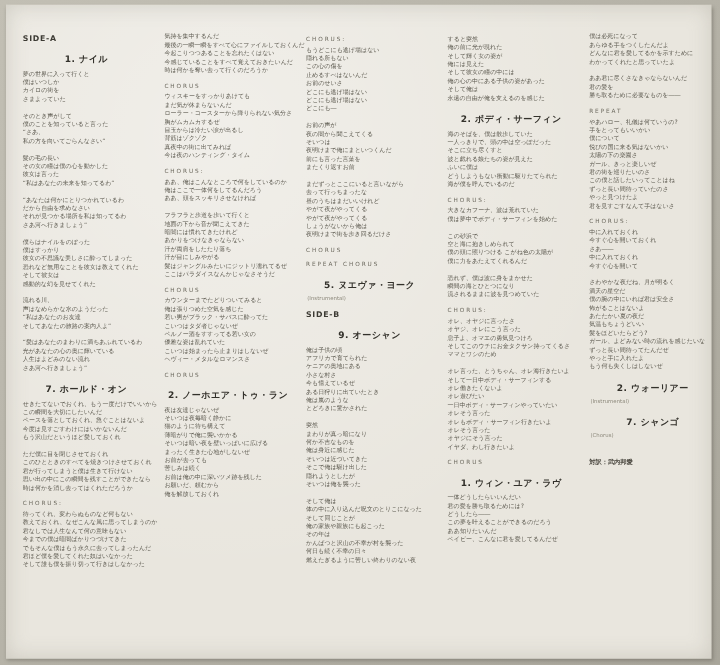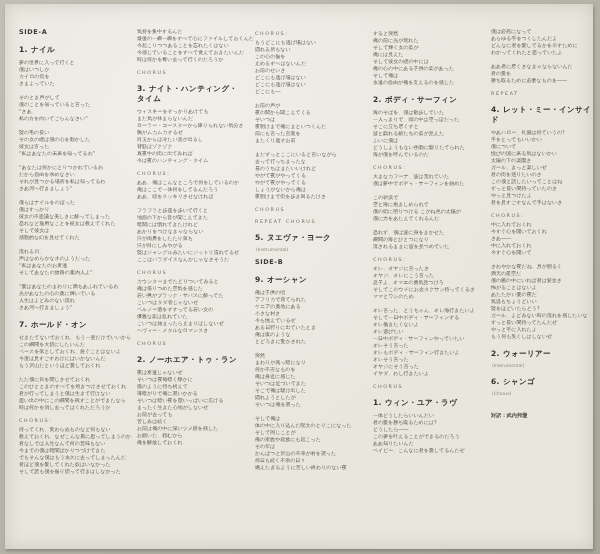--- a/index.html
+++ b/index.html
@@ -46,20 +46,21 @@
     letter-spacing: 0.6px;
     color: #3c3a33;
     margin: 6px 0 4px 0;
   }
   .title {
     font-size: 7.5px;
     font-weight: bold;
     letter-spacing: 0.4px;
     color: #33312b;
     margin: 9px 0 4px 0;
+    text-align: center;
   }
   .sub {
     font-size: 4.5px;
     color: #8d897c;
     margin: 0 0 4px 1px;
   }
   .label {
     font-size: 4.8px;
     letter-spacing: 1.6px;
     color: #6e6b60;
@@ -160,21 +161,20 @@
       </div>
     <div class="col col-1">
         <div class="stanza">
           <div class="line">気持を集中するんだ</div>
           <div class="line">最後の一瞬一瞬をすべて心にファイルしておくんだ</div>
           <div class="line">今起こりつつあることを忘れたくはない</div>
           <div class="line">今感じていることをすべて覚えておきたいんだ</div>
           <div class="line">時は何かを奪い去って行くのだろうか</div>
         </div>
         <div class="label">CHORUS</div>
-        <div class="title">3. ナイト・ハンティング・タイム</div>
         <div class="stanza">
           <div class="line">ウィスキーをすっかりあけても</div>
           <div class="line">まだ気が休まらないんだ</div>
           <div class="line">ローラー・コースターから降りられない気分さ</div>
           <div class="line">胸がムカムカするぜ</div>
           <div class="line">目玉からは冷たい涙が出るし</div>
           <div class="line">背筋はゾクゾク</div>
           <div class="line">真夜中の街に出てみれば</div>
           <div class="line">今は夜のハンティング・タイム</div>
         </div>
@@ -361,21 +361,20 @@
           <div class="line">あらゆる手をつくしたんだよ</div>
           <div class="line">どんなに君を愛してるかを示すために</div>
           <div class="line">わかってくれたと思っていたよ</div>
         </div>
         <div class="stanza">
           <div class="line">ああ君に尽くさなきゃならないんだ</div>
           <div class="line">君の愛を</div>
           <div class="line">勝ち取るために必要なものを――</div>
         </div>
         <div class="label">REPEAT</div>
-        <div class="title">4. レット・ミー・インサイド</div>
         <div class="stanza">
           <div class="line">やあハロー、礼儀は何ていうの?</div>
           <div class="line">手をとってもいいかい</div>
           <div class="line">僕について</div>
           <div class="line">悦びの国に来る気はないかい</div>
           <div class="line">太陽の下の楽園さ</div>
           <div class="line">ガール、きっと楽しいぜ</div>
           <div class="line">君の街を巡りたいのさ</div>
           <div class="line">この僕と話したいってことはね</div>
           <div class="line">ずっと長い間待っていたのさ</div>
@@ -398,18 +397,18 @@
           <div class="line">あたたかい夏の夜だ</div>
           <div class="line">気温もちょうどいい</div>
           <div class="line">髪をほどいたらどう?</div>
           <div class="line">ガール、よどみない時の流れを感じたいな</div>
           <div class="line">ずっと長い間待ってたんだぜ</div>
           <div class="line">やっと手に入れたよ</div>
           <div class="line">もう何も失くしはしないぜ</div>
         </div>
         <div class="title">2. ウォーリアー</div>
         <div class="sub">(Instrumental)</div>
-        <div class="title">6. シャンゴ</div>
+        <div class="title">7. シャンゴ</div>
         <div class="sub">(Chorus)</div>
         <div class="credit">対訳：武内邦愛</div>
       </div>
   </div>
 </div>
 
 </body></html>

